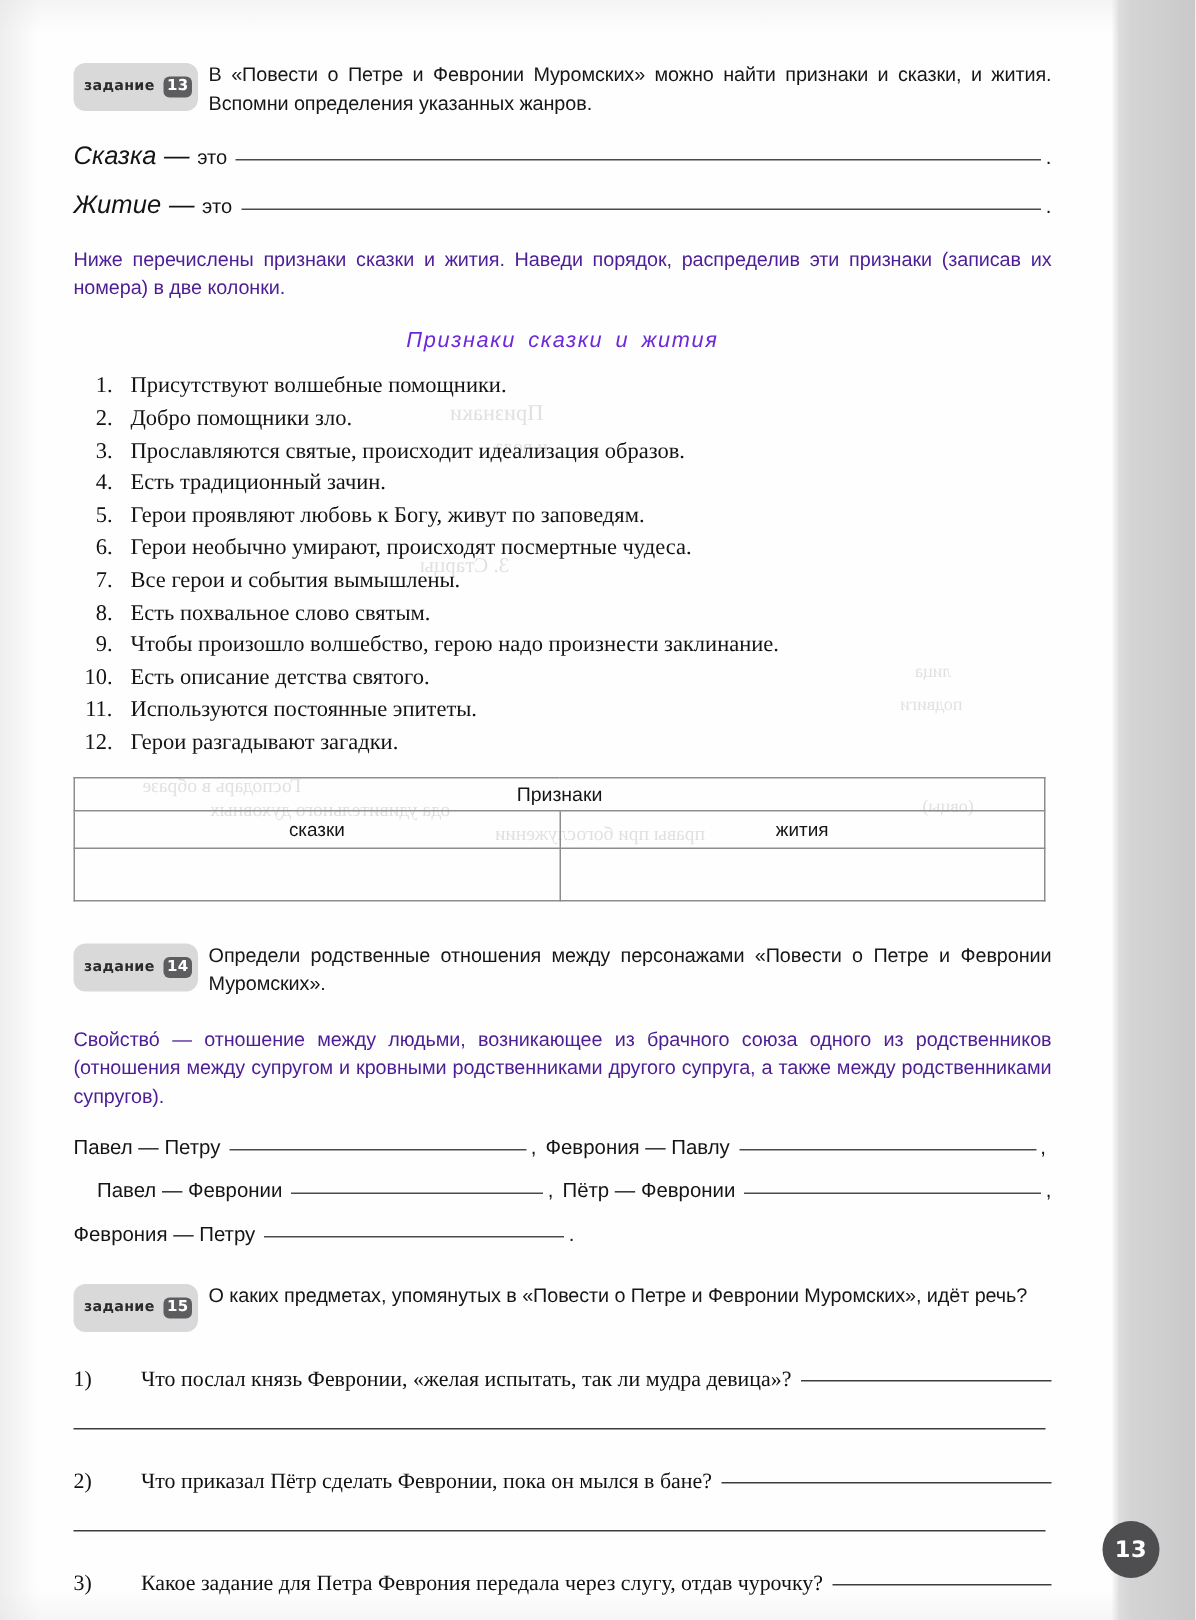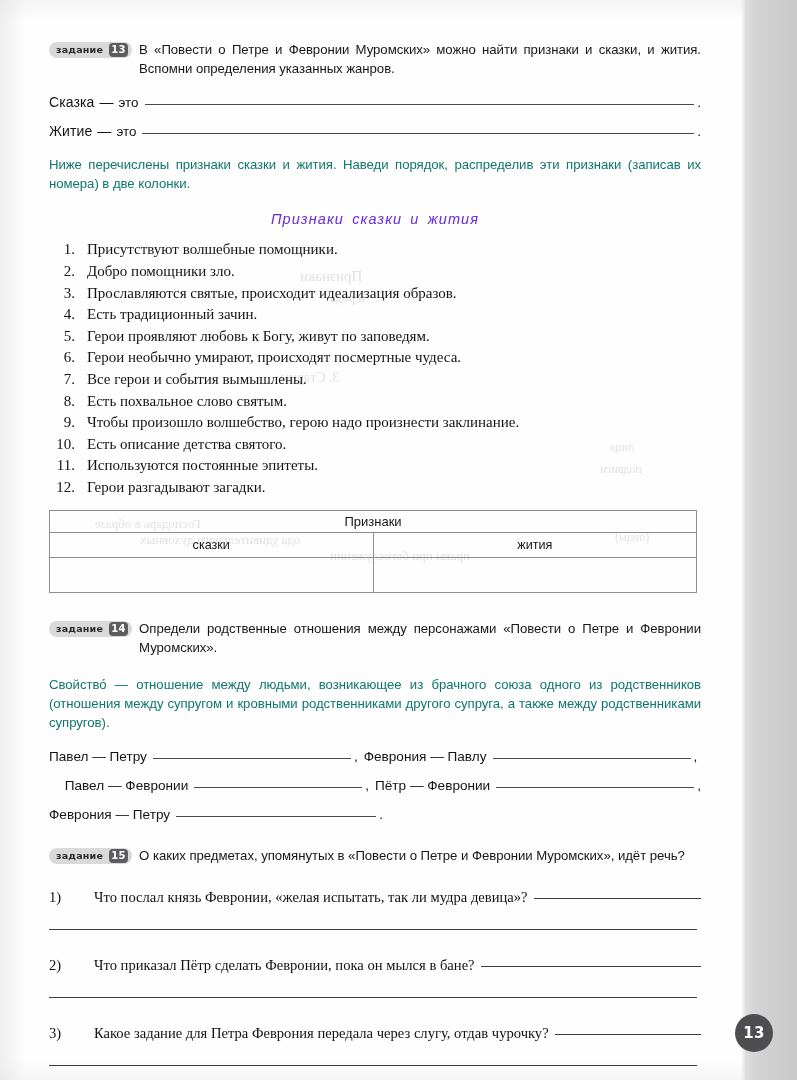--- a/index.html
+++ b/index.html
@@ -64,21 +64,21 @@
   .task-head {
     display: flex;
     align-items: flex-start;
     gap: 0;
     margin-bottom: 2px;
   }
   .badge {
     display: inline-flex;
     align-items: center;
     flex: none;
-    height: 16px;
+    height: 32px;
     border-radius: 8px;
     background: #d9d9da;
     padding: 0 2px 0 0;
     margin-top: 2px;
     margin-right: 7px;
   }
   .badge-word {
     font-family: "DejaVu Sans", sans-serif;
     font-size: 9.5px;
     font-weight: 700;
@@ -110,34 +110,35 @@
     letter-spacing: -0.05px;
     text-align: justify;
     color: #161616;
   }
 
   
   .p-sans {
     font-size: 13.2px;
     line-height: 19.2px;
     letter-spacing: -0.05px;
-    color: #0f766e;
+    color: #4c1d95;
     text-align: justify;
   }
 
   
   .fill-row {
     display: flex;
     align-items: baseline;
     font-size: 13.6px;
     color: #141414;
     white-space: nowrap;
   }
   .fill-label-italic {
-    font-size: 14px;
+    font-style: italic;
+    font-size: 17px;
     letter-spacing: 0.1px;
     flex: none;
   }
   .rule {
     flex: 1 1 auto;
     border-bottom: 1px solid #4a4a4a;
     height: 0;
     position: relative;
     top: -2px;
     margin: 0 2px 0 6px;

